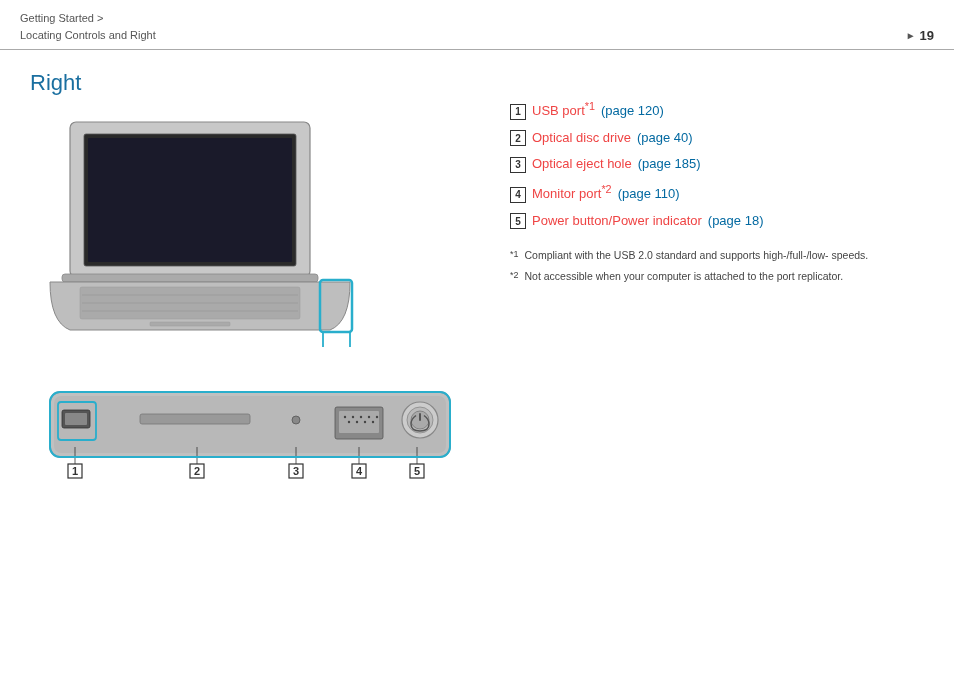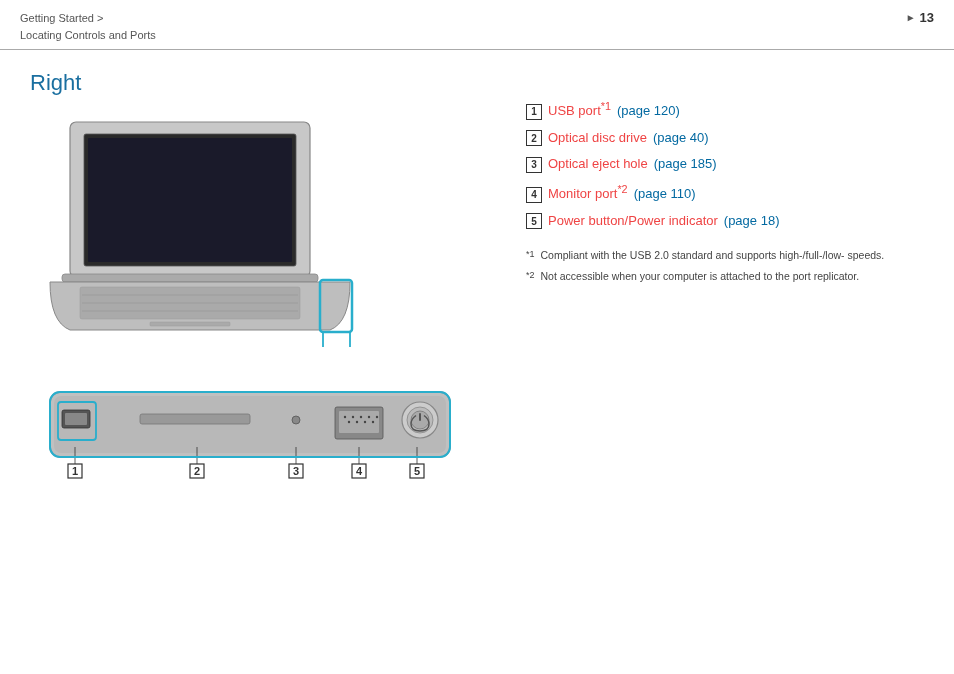--- a/index.html
+++ b/index.html
@@ -11,21 +11,21 @@
       font-size: 13px;
       color: #222;
       overflow: hidden;
       position: relative;
     }
 
     
     .header {
       display: flex;
       justify-content: space-between;
-      align-items: flex-start;
+      align-items: flex-end;
       padding: 10px 20px 6px 20px;
       border-bottom: 1px solid #aaa;
     }
     .header-breadcrumb {
       font-size: 11px;
       color: #555;
       line-height: 1.5;
     }
     .header-page-number {
       font-size: 13px;
@@ -37,21 +37,21 @@
     }
     .header-page-number .arrow {
       color: #555;
       font-size: 10px;
     }
 
     
     .main-content {
       display: flex;
       padding: 20px 30px 20px 30px;
-      gap: 36px;
+      gap: 20px;
     }
 
     
     .left-section {
       flex: 0 0 460px;
     }
 
     .section-title {
       font-size: 22px;
       color: #1a6fa0;
@@ -151,25 +151,25 @@
       font-weight: bold;
       fill: #333;
     }
   </style>
 </head>
 <body>
 
 <div class="header">
   <div class="header-breadcrumb">
     <div>Getting Started &gt;</div>
-    <div>Locating Controls and Ports</div>
+    <div>Locating Controls and Right</div>
   </div>
   <div class="header-page-number">
     <span class="arrow">►</span>
-    <span>13</span>
+    <span>19</span>
   </div>
 </div>
 
 <div class="main-content">
 
   <div class="left-section">
     <div class="section-title">Right</div>
 
     <div class="laptop-container">
       <svg class="laptop-svg" viewBox="0 0 320 240" xmlns="http://www.w3.org/2000/svg">

